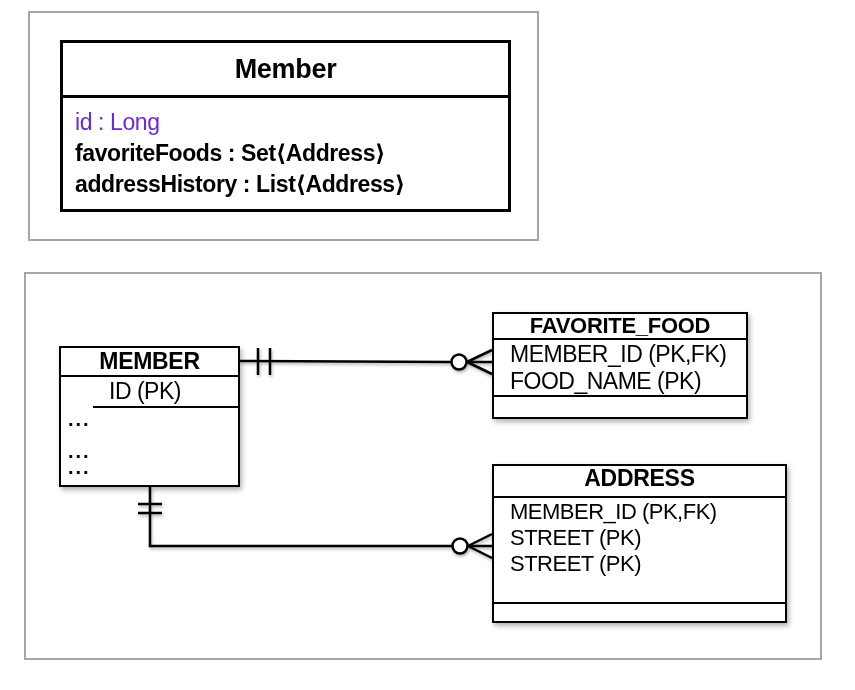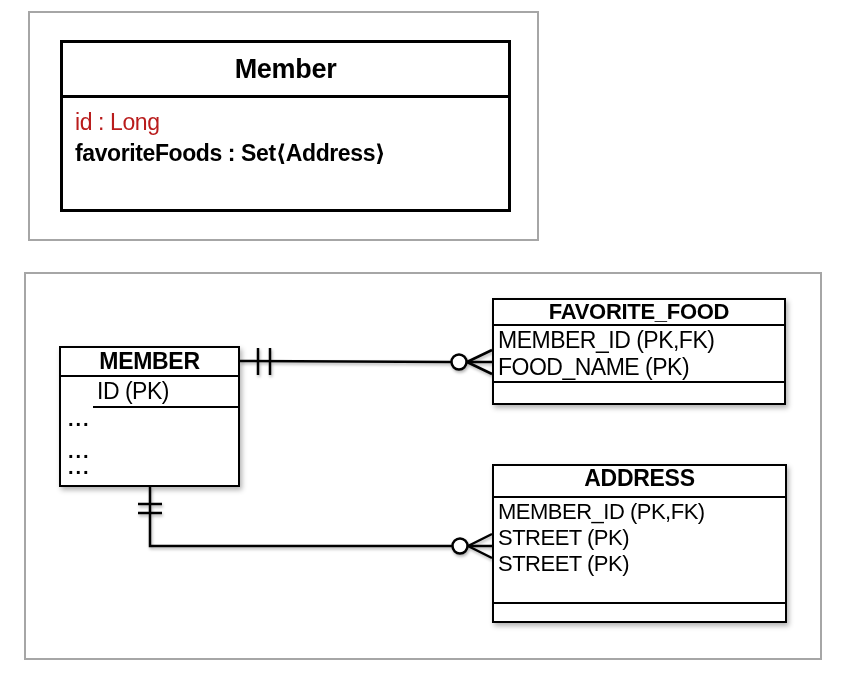--- a/index.html
+++ b/index.html
@@ -41,21 +41,21 @@
     line-height: 52px;
     letter-spacing: -0.3px;
   }
   .uml-attrs { padding: 9px 0 0 12px; }
   .uml-attr {
     font-size: 23px;
     line-height: 31px;
     letter-spacing: -0.4px;
     white-space: nowrap;
   }
-  .uml-attr.regular { font-weight: 400; color: #b91c1c; }
+  .uml-attr.regular { font-weight: 400; color: #6d28d9; }
   .uml-attr.bold { font-weight: 700; }
 
   
   .er-table {
     position: absolute;
     border: 2.5px solid #000;
     box-sizing: border-box;
     background: #fff;
     box-shadow: 2px 3px 5px rgba(0,0,0,0.30);
     display: flex;
@@ -67,42 +67,42 @@
     box-sizing: border-box;
     text-align: center;
     font-weight: 700;
     letter-spacing: -0.3px;
     flex: 0 0 auto;
     white-space: nowrap;
   }
   .er-body {
     border-bottom: 2.5px solid #000;
     box-sizing: border-box;
-    padding: 0 4px;
+    padding: 0 16px;
     flex: 0 0 auto;
     overflow: hidden;
   }
   .er-row { letter-spacing: -0.5px; white-space: nowrap; }
   .er-empty { flex: 1 1 auto; }
 
   #table-member { left: 33px; top: 72px; width: 181px; height: 141px; }
   #table-member .er-header { height: 29px; font-size: 23px; line-height: 27px; }
   #table-member .er-body.id-row { height: 31px; margin-left: 32px; }
   #table-member .er-row { font-size: 23px; line-height: 29px; }
   .dots-area { padding: 6px 7px 0 7px; }
   .dots-row {
     height: 16px;
     font-size: 20px;
     font-weight: 700;
     line-height: 10px;
     letter-spacing: 2px;
   }
   .dots-row.gap { margin-top: 16px; }
 
-  #table-favorite-food { left: 466px; top: 24px; width: 294px; height: 107px; }
+  #table-favorite-food { left: 466px; top: 38px; width: 256px; height: 107px; }
   #table-favorite-food .er-header { height: 26px; font-size: 22px; line-height: 24px; }
   #table-favorite-food .er-body { height: 57px; padding-top: 1px; }
   #table-favorite-food .er-row { font-size: 23px; line-height: 27px; }
 
   #table-address { left: 466px; top: 190px; width: 295px; height: 159px; }
   #table-address .er-header { height: 32px; font-size: 23px; line-height: 25px; }
   #table-address .er-body { height: 106px; padding-top: 1px; }
   #table-address .er-row { font-size: 22px; line-height: 26px; }
 
   
@@ -117,20 +117,21 @@
 </style>
 </head>
 <body>
 
 <div class="panel" id="panel-uml">
   <div class="uml-class">
     <div class="uml-class-header">Member</div>
     <div class="uml-attrs">
       <div class="uml-attr regular">id : Long</div>
       <div class="uml-attr bold">favoriteFoods : Set⟨Address⟩</div>
+      <div class="uml-attr bold">addressHistory : List⟨Address⟩</div>
     </div>
   </div>
 </div>
 
 <div class="panel" id="panel-erd">
 
   <svg id="rel-svg" viewBox="0 0 794 384">
 
     <g stroke="#000" stroke-width="2.5" fill="none">
       <line x1="214" y1="87" x2="425" y2="88"></line>

